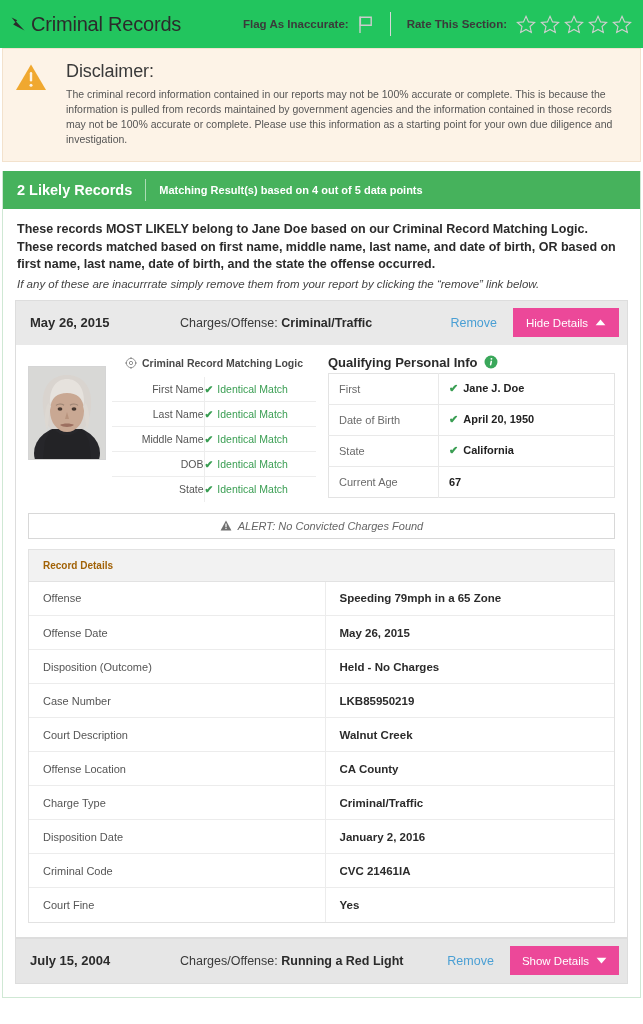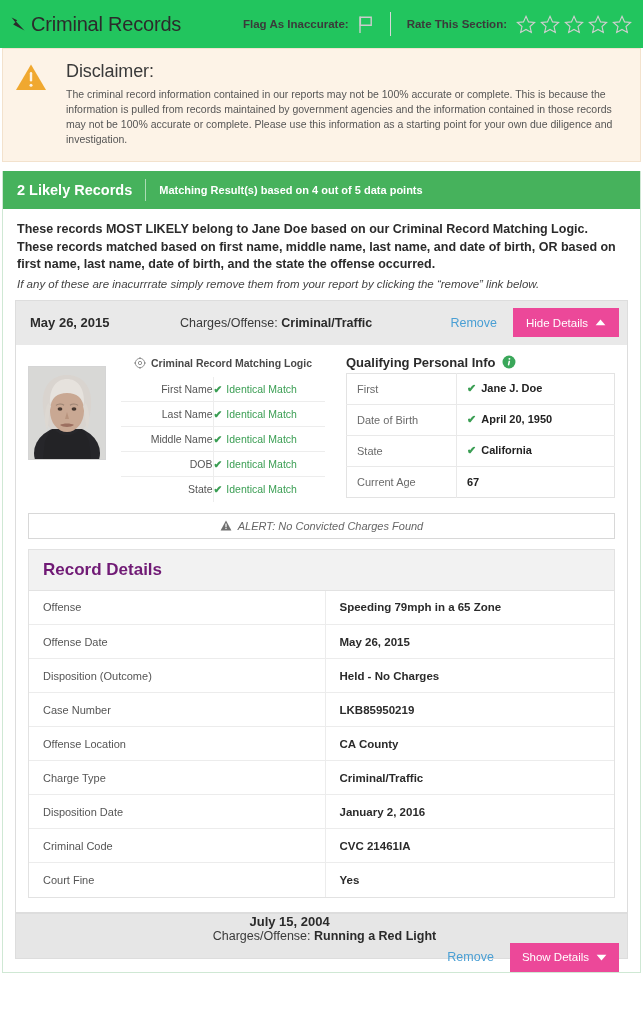--- a/index.html
+++ b/index.html
@@ -183,21 +183,21 @@
     justify-content: center;
     gap: 7px;
     white-space: nowrap;
   }
   .caret { display:block; }
 
   
   .record-body { padding: 10px 12px 0 12px; }
   .match-row {
     display: flex;
-    gap: 9px;
+    gap: 0;
     align-items: flex-start;
   }
   .photo-col { width: 84px; flex: 0 0 auto; padding-top: 11px; }
   .photo {
     width: 78px;
     height: 94px;
     border: 1px solid #d5d5d5;
     overflow: hidden;
     background: #d9d9d9;
   }
@@ -289,23 +289,23 @@
     white-space: nowrap;
   }
 
   
   .details-wrap {
     margin: 10px 12px 14px 12px;
     border: 1px solid #e2e2e2;
   }
   .details-title {
     background: #f2f2f2;
-    font-size: 17px;
-    font-weight: bold;
-    color: #701a75;
+    font-size: 10px;
+    font-weight: bold;
+    color: #a16207;
     padding: 10px 14px;
     border-bottom: 1px solid #e2e2e2;
   }
   .details-table { width: 100%; border-collapse: collapse; }
   .details-table tr { border-bottom: 1px solid #ececec; }
   .details-table tr:last-child { border-bottom: none; }
   .details-table td {
     height: 34px;
     vertical-align: middle;
     padding: 0 14px;
@@ -319,21 +319,21 @@
   .det-v {
     font-size: 11.5px;
     font-weight: bold;
     color: #2b2b2b;
     border-left: 1px solid #ececec;
     white-space: nowrap;
   }
 
   
   .record-card.collapsed { margin-bottom: 13px; }
-  .record-card.collapsed .record-head { background: #e6e6e6; flex-direction: column; }
+  .record-card.collapsed .record-head { background: #e6e6e6; }
 </style>
 </head>
 <body>
 
 <div class="page-header">
   <span class="back-arrow">
     <svg width="18" height="18" viewBox="0 0 18 18" aria-hidden="true">
       <path d="M15.5 15.5 L4.2 9.6 L7.0 6.4 Z" fill="#2b2b2b"></path>
       <path d="M6.4 7.2 L2.6 2.6 L8.2 5.2 Z" fill="#2b2b2b"></path>
     </svg>
@@ -538,20 +538,24 @@
           </tr>
           <tr>
             <td class="det-k">Disposition (Outcome)</td>
             <td class="det-v">Held - No Charges</td>
           </tr>
           <tr>
             <td class="det-k">Case Number</td>
             <td class="det-v">LKB85950219</td>
           </tr>
           <tr>
+            <td class="det-k">Court Description</td>
+            <td class="det-v">Walnut Creek</td>
+          </tr>
+          <tr>
             <td class="det-k">Offense Location</td>
             <td class="det-v">CA County</td>
           </tr>
           <tr>
             <td class="det-k">Charge Type</td>
             <td class="det-v">Criminal/Traffic</td>
           </tr>
           <tr>
             <td class="det-k">Disposition Date</td>
             <td class="det-v">January 2, 2016</td>

